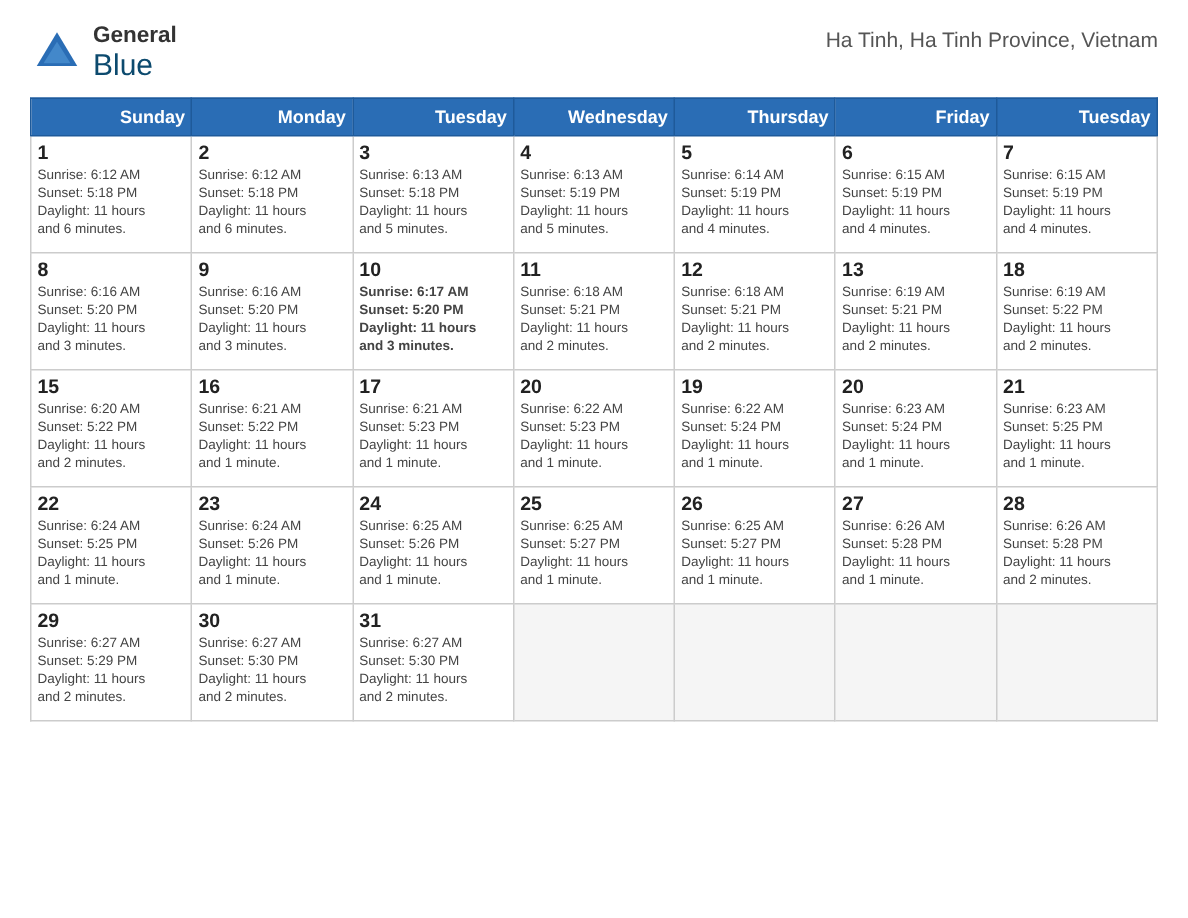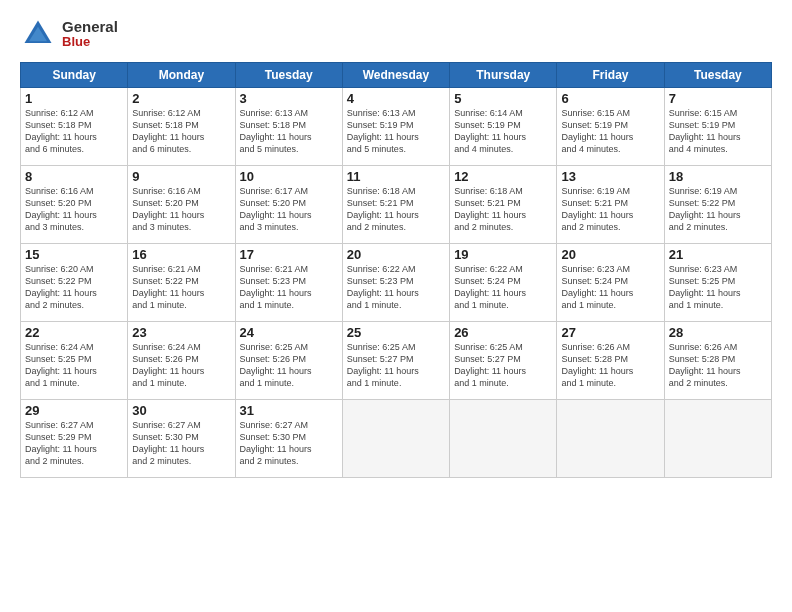--- a/index.html
+++ b/index.html
@@ -31,23 +31,23 @@
       display: flex;
       flex-direction: column;
       line-height: 1.1;
     }
     .logo-general {
       font-size: 15px;
       font-weight: bold;
       color: #333;
     }
     .logo-blue {
-      font-size: 13px;
-      font-weight: bold;
-      color: #b91c1c;
+      font-size: 20px;
+      font-weight: normal;
+      color: #0c4a6e;
     }
     .logo-icon {
       width: 36px;
       height: 36px;
     }
     .title-block {
       text-align: right;
     }
     .cal-title {
       font-size: 32px;
@@ -63,21 +63,21 @@
     .calendar {
       width: 100%;
       border-collapse: collapse;
     }
     .calendar th {
       background: #2a6db5;
       color: #fff;
       font-size: 12px;
       font-weight: bold;
       padding: 5px 4px;
-      text-align: center;
+      text-align: right;
       border: 1px solid #1e5a9a;
     }
     .calendar td {
       border: 1px solid #ccc;
       vertical-align: top;
       padding: 3px 4px;
       width: calc(100% / 7);
       font-size: 9.5px;
       color: #333;
       height: 78px;
@@ -107,20 +107,21 @@
       <svg class="logo-icon" viewBox="0 0 40 40">
         <polygon points="20,5 35,30 5,30" fill="#2a6db5"></polygon>
         <polygon points="20,12 30,28 10,28" fill="#5ba3e0" opacity="0.5"></polygon>
       </svg>
       <div class="logo-text">
         <span class="logo-general">General</span>
         <span class="logo-blue">Blue</span>
       </div>
     </div>
     <div class="title-block">
+      <div class="cal-subtitle">Ha Tinh, Ha Tinh Province, Vietnam</div>
     </div>
   </div>
 
   <table class="calendar">
     <thead>
       <tr>
         <th>Sunday</th>
         <th>Monday</th>
         <th>Tuesday</th>
         <th>Wednesday</th>
@@ -191,21 +192,21 @@
           </td>
           <td>
             <span class="day-num">9</span>
             <div class="day-info" style="white-space: pre-line;">Sunrise: 6:16 AM
 Sunset: 5:20 PM
 Daylight: 11 hours
 and 3 minutes.</div>
           </td>
           <td>
             <span class="day-num">10</span>
-            <div class="day-info" style="white-space: pre-line;">Sunrise: 6:17 AM
+            <div class="day-info" style="white-space: pre-line; font-weight: bold;">Sunrise: 6:17 AM
 Sunset: 5:20 PM
 Daylight: 11 hours
 and 3 minutes.</div>
           </td>
           <td>
             <span class="day-num">11</span>
             <div class="day-info" style="white-space: pre-line;">Sunrise: 6:18 AM
 Sunset: 5:21 PM
 Daylight: 11 hours
 and 2 minutes.</div>

